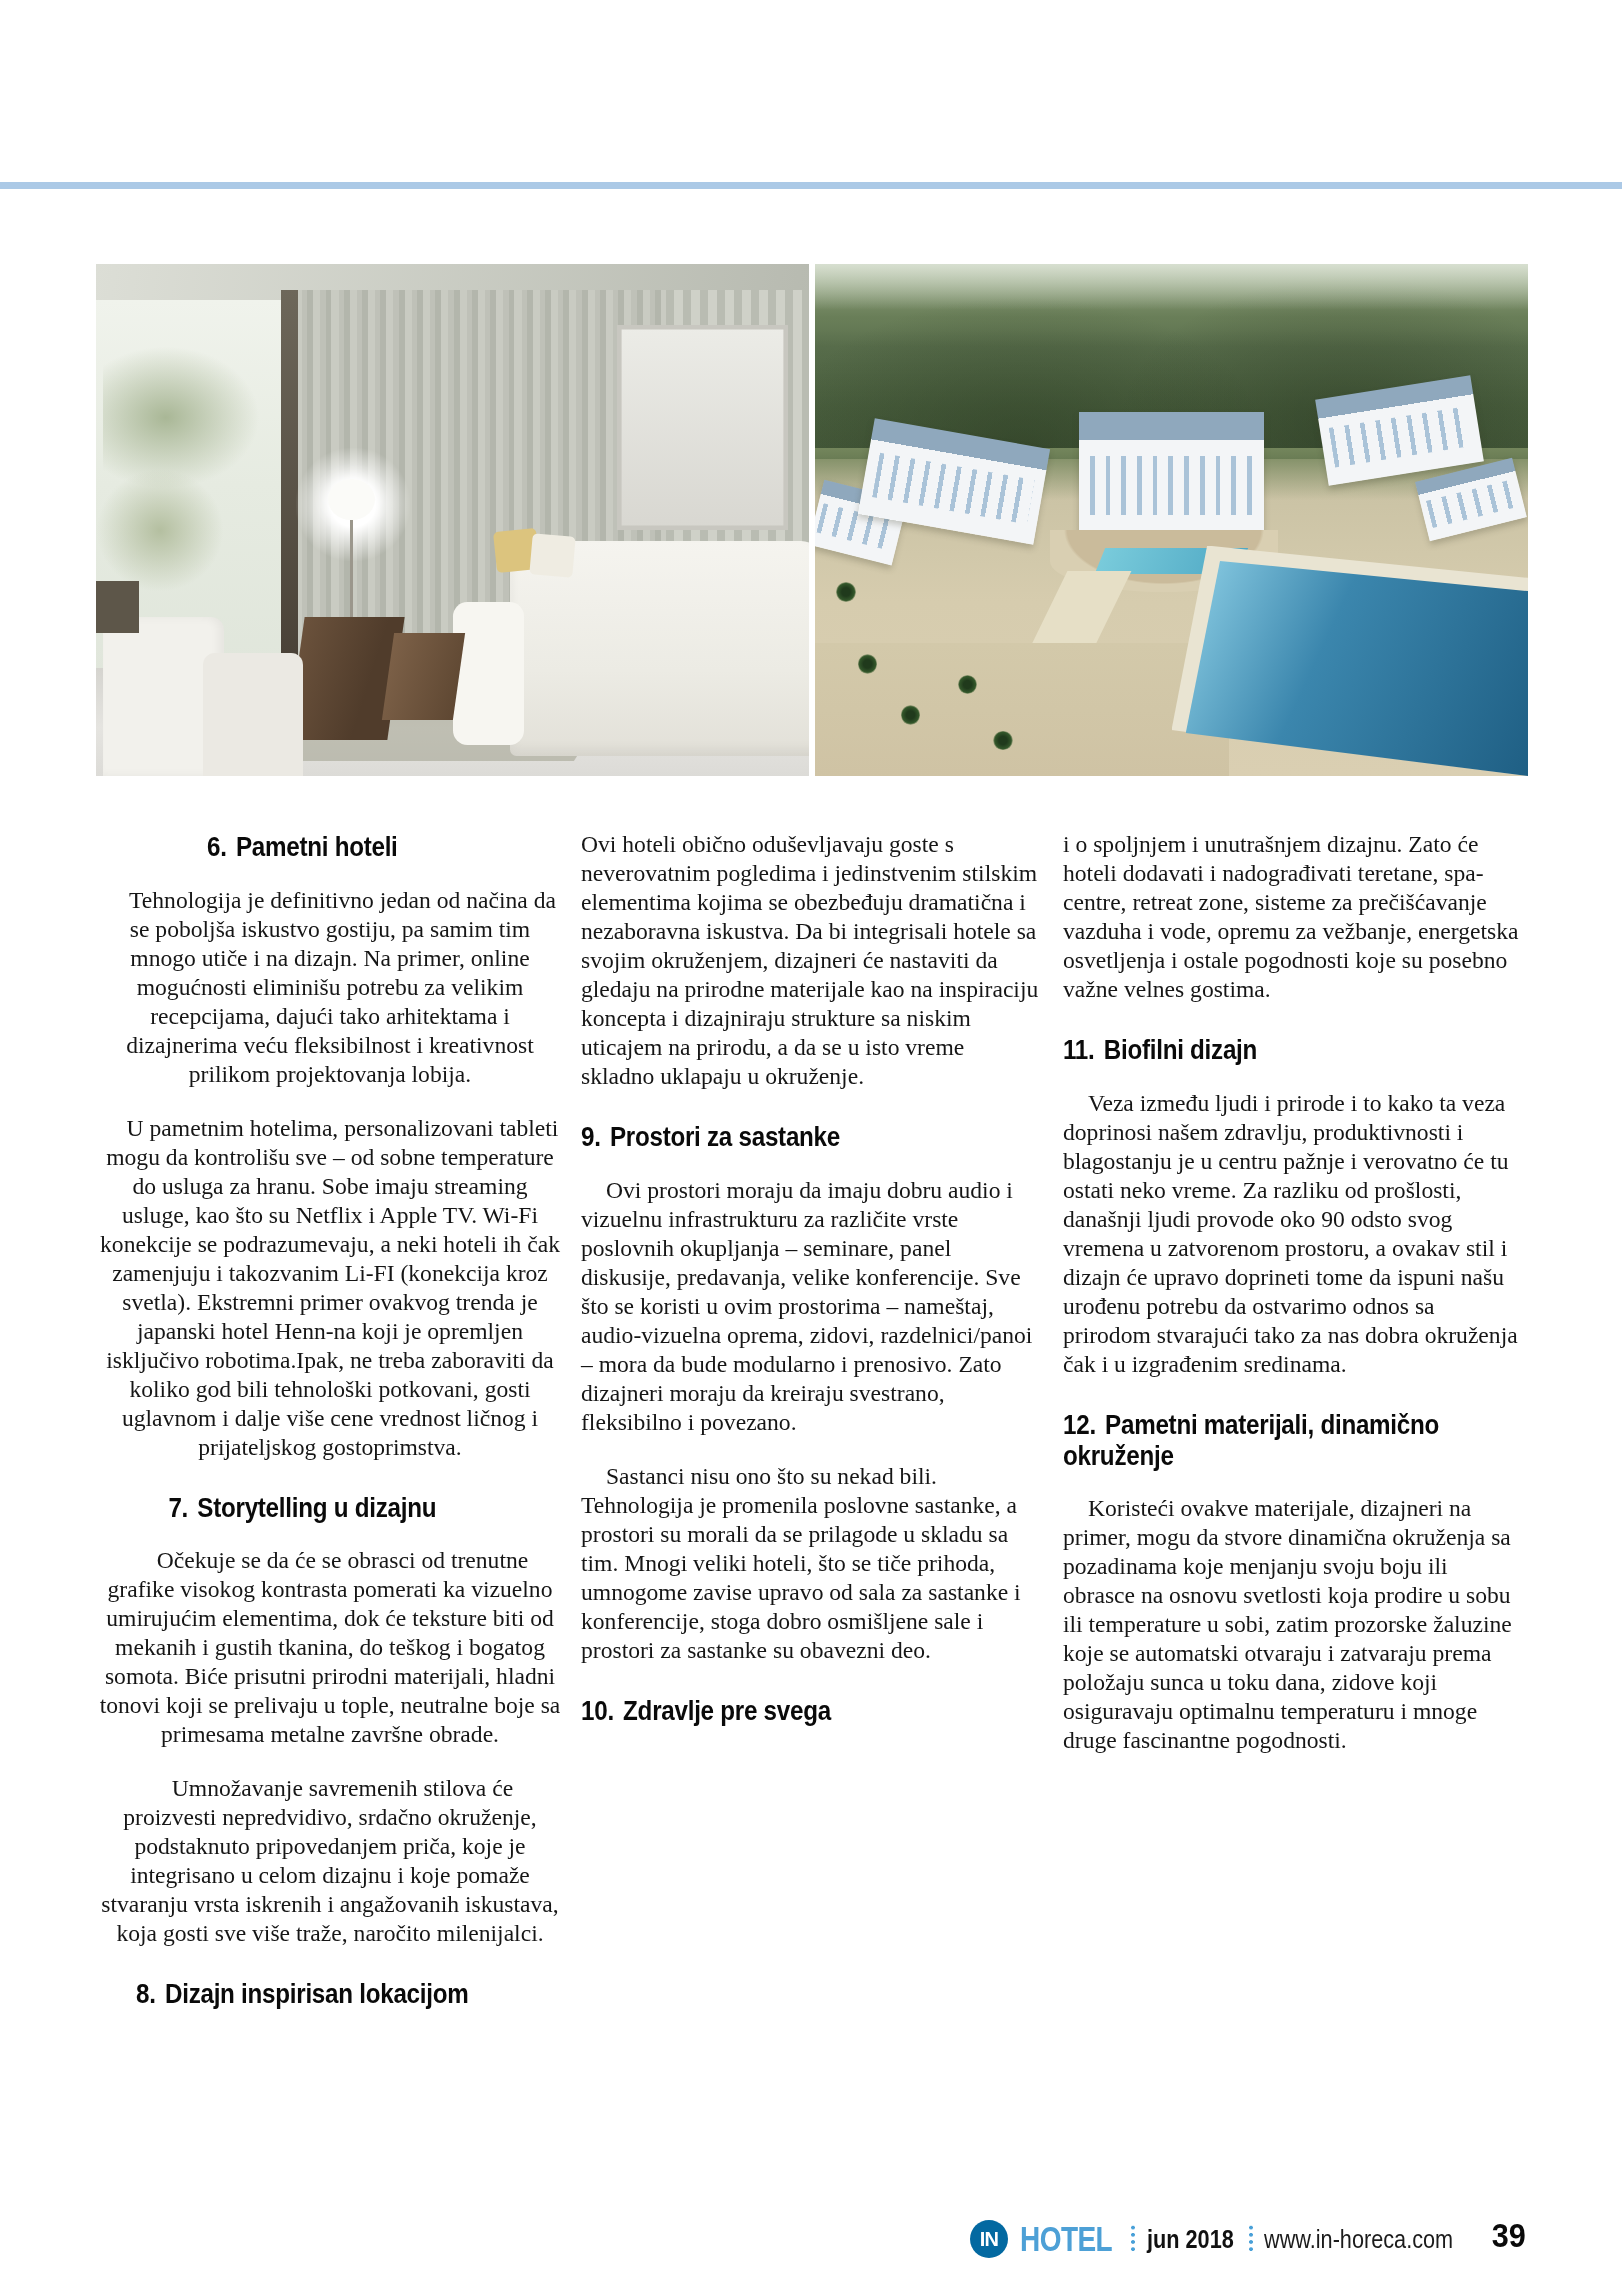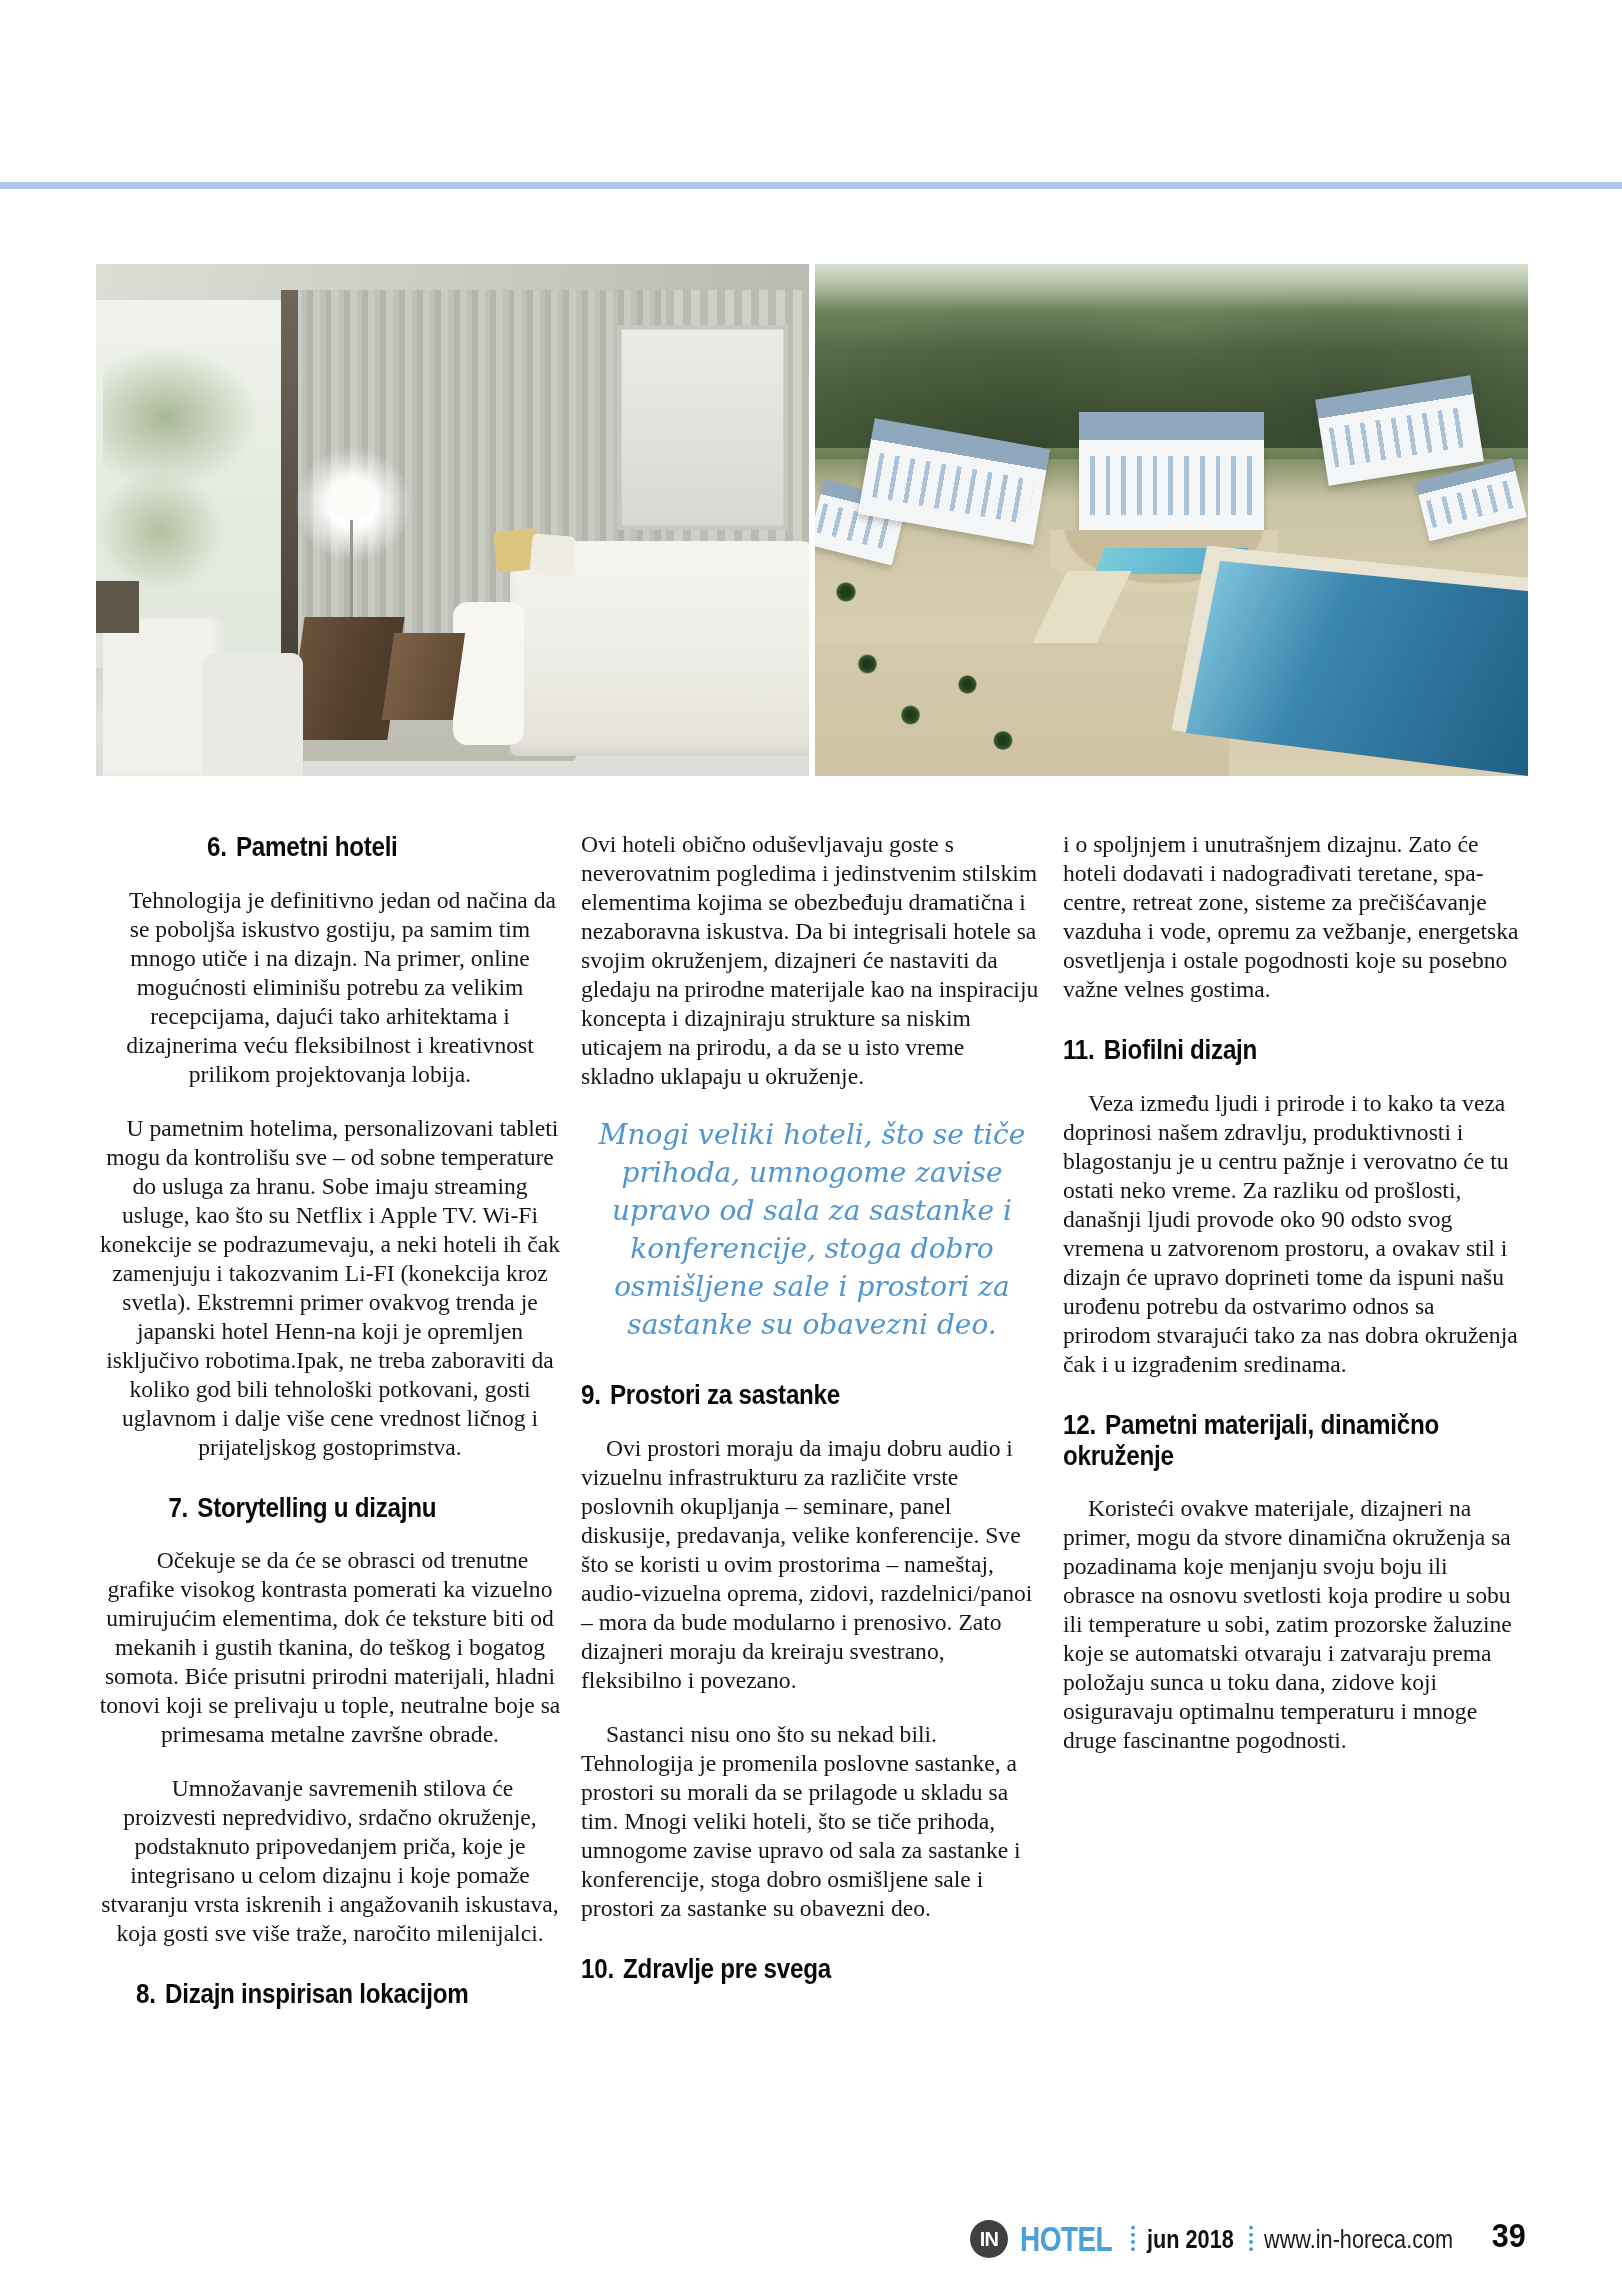--- a/index.html
+++ b/index.html
@@ -170,36 +170,35 @@
     <h3 class="head"><span class="hnum">6.</span><span>Pametni hoteli</span></h3>
     <p class="para">Tehnologija je definitivno jedan od načina da se poboljša iskustvo gostiju, pa samim tim mnogo utiče i na dizajn. Na primer, online mogućnosti eliminišu potrebu za velikim recepcijama, dajući tako arhitektama i dizajnerima veću fleksibilnost i kreativnost prilikom projektovanja lobija.</p>
     <p class="para">U pametnim hotelima, personalizovani tableti mogu da kontrolišu sve – od sobne temperature do usluga za hranu. Sobe imaju streaming usluge, kao što su Netflix i Apple TV. Wi-Fi konekcije se podrazumevaju, a neki hoteli ih čak zamenjuju i takozvanim Li-FI (konekcija kroz svetla). Ekstremni primer ovakvog trenda je japanski hotel Henn-na koji je opremljen isključivo robotima.Ipak, ne treba zaboraviti da koliko god bili tehnološki potkovani, gosti uglavnom i dalje više cene vrednost ličnog i prijateljskog gostoprimstva.</p>
     <h3 class="head"><span class="hnum">7.</span><span>Storytelling u dizajnu</span></h3>
     <p class="para">Očekuje se da će se obrasci od trenutne grafike visokog kontrasta pomerati ka vizuelno umirujućim elementima, dok će teksture biti od mekanih i gustih tkanina, do teškog i bogatog somota. Biće prisutni prirodni materijali, hladni tonovi koji se prelivaju u tople, neutralne boje sa primesama metalne završne obrade.</p>
     <p class="para">Umnožavanje savremenih stilova će proizvesti nepredvidivo, srdačno okruženje, podstaknuto pripovedanjem priča, koje je integrisano u celom dizajnu i koje pomaže stvaranju vrsta iskrenih i angažovanih iskustava, koja gosti sve više traže, naročito milenijalci.</p>
     <h3 class="head"><span class="hnum">8.</span><span>Dizajn inspirisan lokacijom</span></h3>
   </div>
 <div class="col" id="col2">
     <p class="para noindent">Ovi hoteli obično oduševljavaju goste s neverovatnim pogledima i jedinstvenim stilskim elementima kojima se obezbeđuju dramatična i nezaboravna iskustva. Da bi integrisali hotele sa svojim okruženjem, dizajneri će nastaviti da gledaju na prirodne materijale kao na inspiraciju koncepta i dizajniraju strukture sa niskim uticajem na prirodu, a da se u isto vreme skladno uklapaju u okruženje.</p>
-    <div class="quote" style="color: rgb(79, 149, 207);">Mnogi veliki hoteli, što se tiče prihoda, umnogome zavise upravo od sala za sastanke i konferencije, stoga dobro osmišljene sale i prostori za sastanke su obavezni deo.</div>
     <h3 class="head"><span class="hnum">9.</span><span>Prostori za sastanke</span></h3>
     <p class="para">Ovi prostori moraju da imaju dobru audio i vizuelnu infrastrukturu za različite vrste poslovnih okupljanja – seminare, panel diskusije, predavanja, velike konferencije. Sve što se koristi u ovim prostorima – nameštaj, audio-vizuelna oprema, zidovi, razdelnici/panoi – mora da bude modularno i prenosivo. Zato dizajneri moraju da kreiraju svestrano, fleksibilno i povezano.</p>
     <p class="para">Sastanci nisu ono što su nekad bili. Tehnologija je promenila poslovne sastanke, a prostori su morali da se prilagode u skladu sa tim. Mnogi veliki hoteli, što se tiče prihoda, umnogome zavise upravo od sala za sastanke i konferencije, stoga dobro osmišljene sale i prostori za sastanke su obavezni deo.</p>
     <h3 class="head"><span class="hnum">10.</span><span>Zdravlje pre svega</span></h3>
   </div>
 <div class="col" id="col3">
     <p class="para noindent">i o spoljnjem i unutrašnjem dizajnu. Zato će hoteli dodavati i nadograđivati teretane, spa-centre, retreat zone, sisteme za prečišćavanje vazduha i vode, opremu za vežbanje, energetska osvetljenja i ostale pogodnosti koje su posebno važne velnes gostima.</p>
     <h3 class="head"><span class="hnum">11.</span><span>Biofilni dizajn</span></h3>
     <p class="para">Veza između ljudi i prirode i to kako ta veza doprinosi našem zdravlju, produktivnosti i blagostanju je u centru pažnje i verovatno će tu ostati neko vreme. Za razliku od prošlosti, današnji ljudi provode oko 90 odsto svog vremena u zatvorenom prostoru, a ovakav stil i dizajn će upravo doprineti tome da ispuni našu urođenu potrebu da ostvarimo odnos sa prirodom stvarajući tako za nas dobra okruženja čak i u izgrađenim sredinama.</p>
     <h3 class="head"><span class="hnum">12.</span><span>Pametni materijali, dinamično okruženje</span></h3>
     <p class="para">Koristeći ovakve materijale, dizajneri na primer, mogu da stvore dinamična okruženja sa pozadinama koje menjanju svoju boju ili obrasce na osnovu svetlosti koja prodire u sobu ili temperature u sobi, zatim prozorske žaluzine koje se automatski otvaraju i zatvaraju prema položaju sunca u toku dana, zidove koji osiguravaju optimalnu temperaturu i mnoge druge fascinantne pogodnosti.</p>
   </div>
 
 <div class="footer">
-  <div class="logo-circle" style="background: #404040;">IN</div>
+  <div class="logo-circle" style="background: #0369a1;">IN</div>
   <div class="logo-hotel" style="color: rgb(77, 160, 214);">HOTEL</div>
   <div class="dots"></div>
   <div class="f-date">jun 2018</div>
   <div class="dots"></div>
   <div class="f-site">www.in-horeca.com</div>
 </div>
 <div class="page-num">39</div>
 
 
 </body></html>

